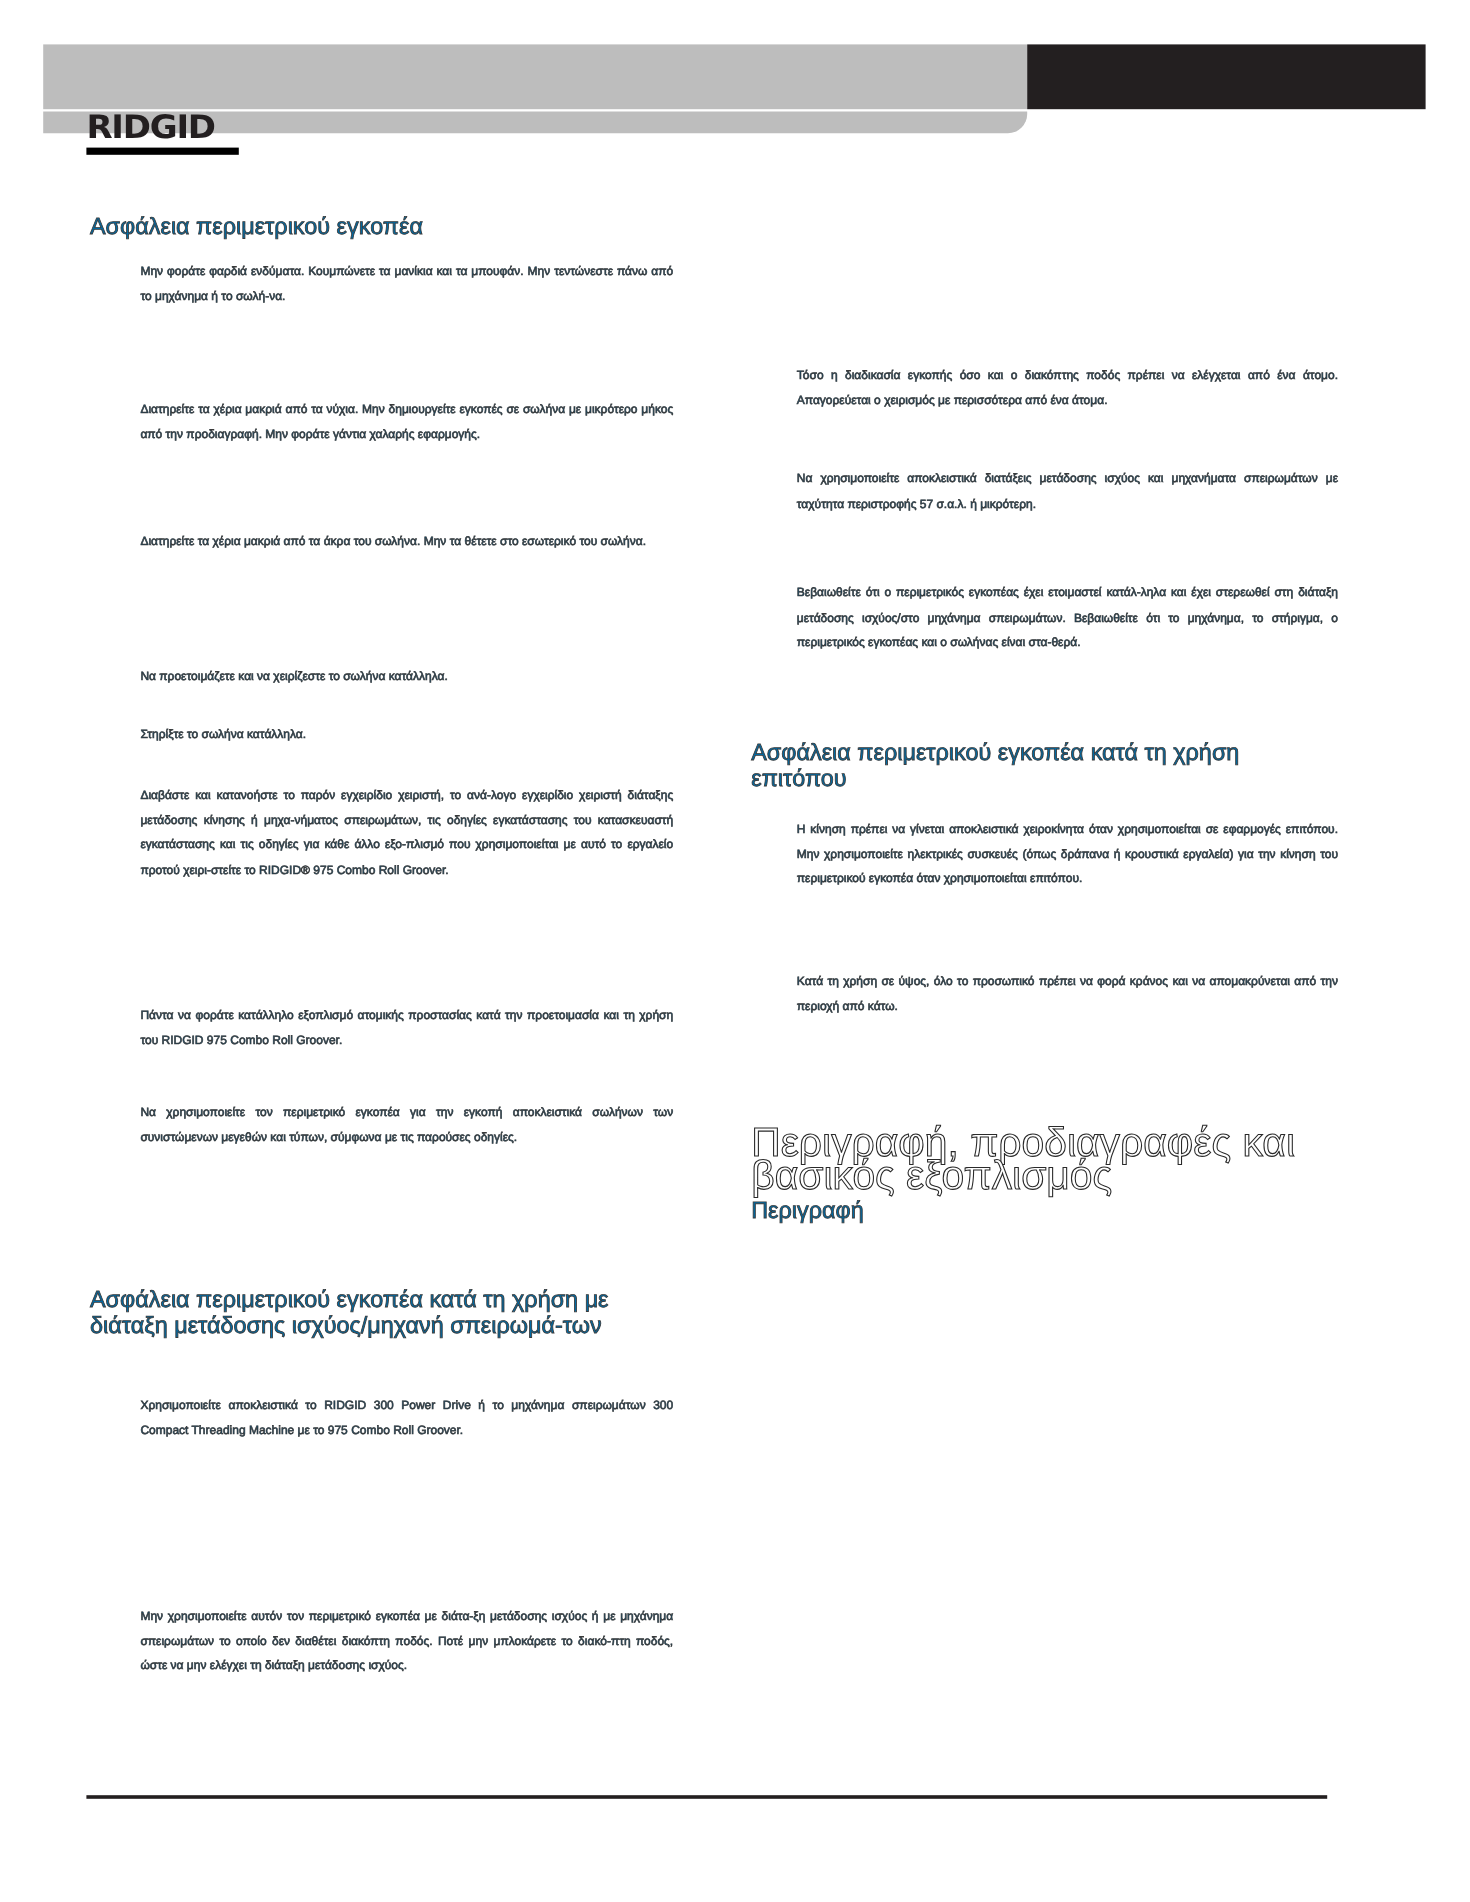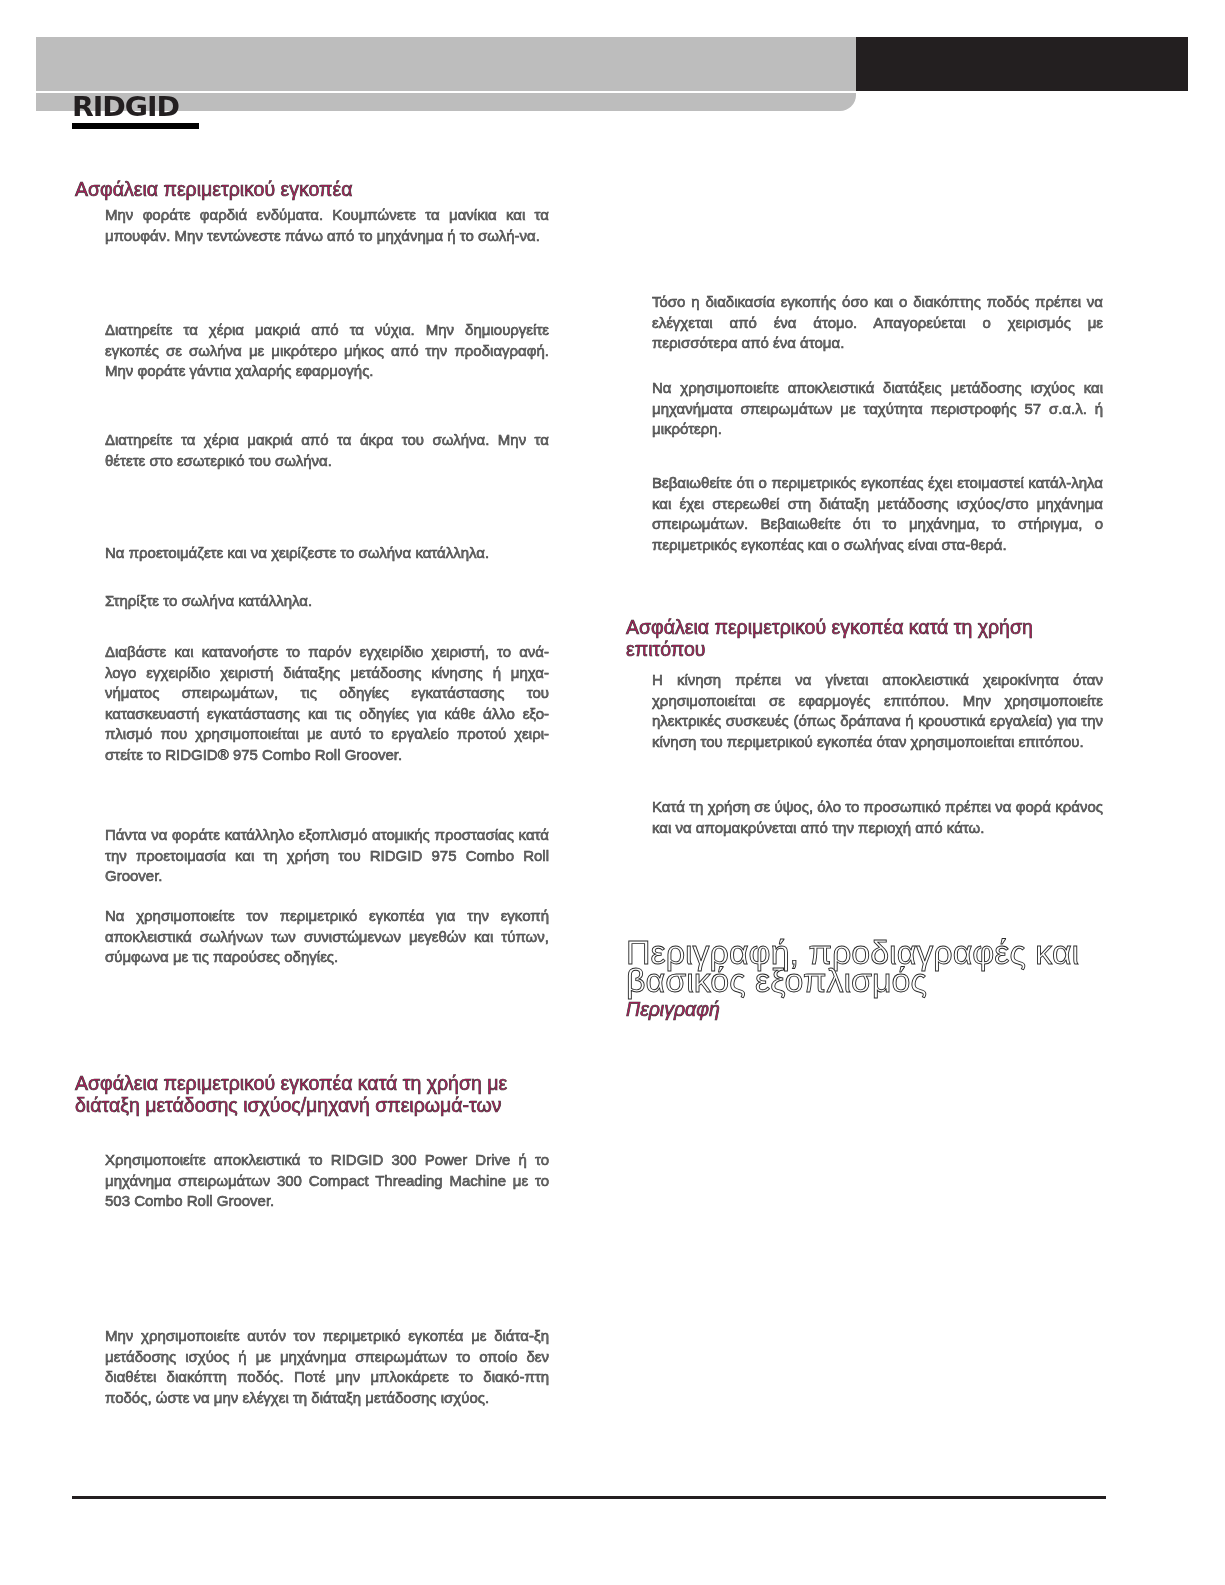--- a/index.html
+++ b/index.html
@@ -23,29 +23,29 @@
     .logo-text {
       font-family: "DejaVu Sans", sans-serif; font-weight: bold; font-size: 27px;
       color: #231f20; letter-spacing: -1px; line-height: 30px; display: block;
       transform: scaleX(1.05); transform-origin: left;
     }
     .logo-underline {
       width: 127px; height: 6px; background: #000; margin-top: 1px;
     }
     .h2 {
       font-size: 19.5px; line-height: 22px; margin: 0;
-      -webkit-text-stroke: 0.7px #3a3a3a; color: #be185d;
+      -webkit-text-stroke: 0.7px #3a3a3a; color: #0369a1;
     }
     .h1 {
       font-size: 34px; line-height: 28px; margin: 0;
       -webkit-text-stroke: 0.9px #2a2a2a; color: #fff;
     }
     .p {
-      font-size: 15px; line-height: 20.5px; text-align: justify; margin: 0;
-      -webkit-text-stroke: 0.55px #3a3a3a; color: #737373;
+      font-size: 10px; line-height: 20.5px; text-align: justify; margin: 12px;
+      -webkit-text-stroke: 0.55px #3a3a3a; color: #0c4a6e;
       position: absolute;
     }
     .heading { position: absolute; }
     .footer-rule {
       position: absolute; left: 72px; top: 1496px; width: 1034px; height: 3px;
       background: #231f20;
     }
   </style>
 </head>
 <body>
@@ -68,34 +68,34 @@
 <p class="p" style="left:105px; top:543px; width:444px;">Να προετοιμάζετε και να χειρίζεστε το σωλήνα κατάλληλα.</p>
 <p class="p" style="left:105px; top:591px; width:444px;">Στηρίξτε το σωλήνα κατάλληλα.</p>
 <p class="p" style="left:105px; top:642px; width:444px;">Διαβάστε και κατανοήστε το παρόν εγχειρίδιο χειριστή, το ανά-λογο εγχειρίδιο χειριστή διάταξης μετάδοσης κίνησης ή μηχα-νήματος σπειρωμάτων, τις οδηγίες εγκατάστασης του κατασκευαστή εγκατάστασης και τις οδηγίες για κάθε άλλο εξο-πλισμό που χρησιμοποιείται με αυτό το εργαλείο προτού χειρι-στείτε το RIDGID® 975 Combo Roll Groover.</p>
 <p class="p" style="left:105px; top:825px; width:444px;">Πάντα να φοράτε κατάλληλο εξοπλισμό ατομικής προστασίας κατά την προετοιμασία και τη χρήση του RIDGID 975 Combo Roll Groover.</p>
 <p class="p" style="left:105px; top:906px; width:444px;">Να χρησιμοποιείτε τον περιμετρικό εγκοπέα για την εγκοπή αποκλειστικά σωλήνων των συνιστώμενων μεγεθών και τύπων, σύμφωνα με τις παρούσες οδηγίες.</p>
 
 <div class="heading" style="left:75px; top:1072px; width:478px;">
   <p class="h2">Ασφάλεια περιμετρικού εγκοπέα κατά τη χρήση με διάταξη μετάδοσης ισχύος/μηχανή σπειρωμά-των</p>
 </div>
 
-<p class="p" style="left:105px; top:1150px; width:444px;">Χρησιμοποιείτε αποκλειστικά το RIDGID 300 Power Drive ή το μηχάνημα σπειρωμάτων 300 Compact Threading Machine με το 503 Combo Roll Groover.</p>
+<p class="p" style="left:105px; top:1150px; width:444px;">Χρησιμοποιείτε αποκλειστικά το RIDGID 300 Power Drive ή το μηχάνημα σπειρωμάτων 300 Compact Threading Machine με το 975 Combo Roll Groover.</p>
 <p class="p" style="left:105px; top:1326px; width:444px;">Μην χρησιμοποιείτε αυτόν τον περιμετρικό εγκοπέα με διάτα-ξη μετάδοσης ισχύος ή με μηχάνημα σπειρωμάτων το οποίο δεν διαθέτει διακόπτη ποδός. Ποτέ μην μπλοκάρετε το διακό-πτη ποδός, ώστε να μην ελέγχει τη διάταξη μετάδοσης ισχύος.</p>
 
 <p class="p" style="left:652px; top:292px; width:451px;">Τόσο η διαδικασία εγκοπής όσο και ο διακόπτης ποδός πρέπει να ελέγχεται από ένα άτομο. Απαγορεύεται ο χειρισμός με περισσότερα από ένα άτομα.</p>
 <p class="p" style="left:652px; top:378px; width:451px;">Να χρησιμοποιείτε αποκλειστικά διατάξεις μετάδοσης ισχύος και μηχανήματα σπειρωμάτων με ταχύτητα περιστροφής 57 σ.α.λ. ή μικρότερη.</p>
 <p class="p" style="left:652px; top:473px; width:451px;">Βεβαιωθείτε ότι ο περιμετρικός εγκοπέας έχει ετοιμαστεί κατάλ-ληλα και έχει στερεωθεί στη διάταξη μετάδοσης ισχύος/στο μηχάνημα σπειρωμάτων. Βεβαιωθείτε ότι το μηχάνημα, το στήριγμα, ο περιμετρικός εγκοπέας και ο σωλήνας είναι στα-θερά.</p>
 
 <div class="heading" style="left:626px; top:616px; width:470px;">
   <p class="h2">Ασφάλεια περιμετρικού εγκοπέα κατά τη χρήση επιτόπου</p>
 </div>
 
 <p class="p" style="left:652px; top:670px; width:451px;">Η κίνηση πρέπει να γίνεται αποκλειστικά χειροκίνητα όταν χρησιμοποιείται σε εφαρμογές επιτόπου. Μην χρησιμοποιείτε ηλεκτρικές συσκευές (όπως δράπανα ή κρουστικά εργαλεία) για την κίνηση του περιμετρικού εγκοπέα όταν χρησιμοποιείται επιτόπου.</p>
 <p class="p" style="left:652px; top:797px; width:451px;">Κατά τη χρήση σε ύψος, όλο το προσωπικό πρέπει να φορά κράνος και να απομακρύνεται από την περιοχή από κάτω.</p>
 
 <div class="heading" style="left:626px; top:938px; width:490px;">
   <p class="h1">Περιγραφή, προδιαγραφές και βασικός εξοπλισμός</p>
 </div>
-<div class="heading" style="left:626px; top:998px; width:300px;font-style:italic;">
+<div class="heading" style="left:626px; top:998px; width:300px;">
   <p class="h2">Περιγραφή</p>
 </div>
 
 <div class="footer-rule"></div>
 
 </body></html>

